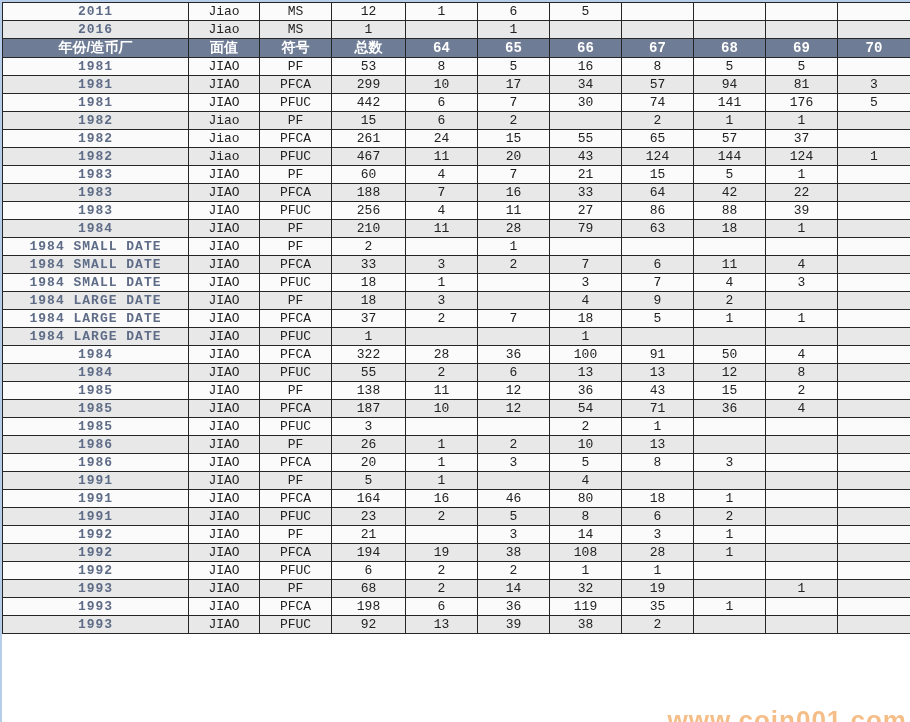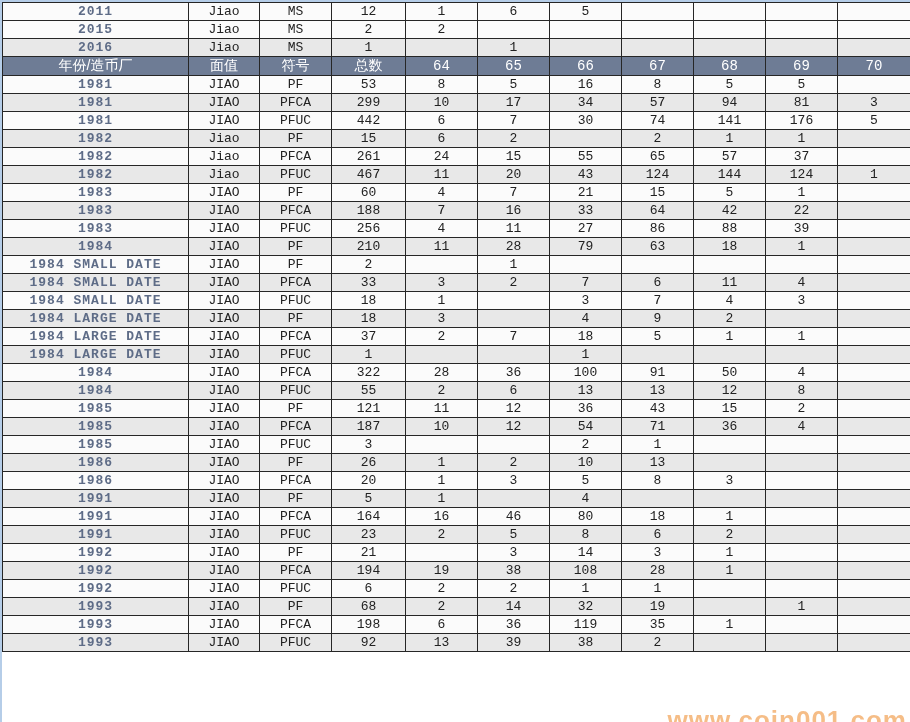--- a/index.html
+++ b/index.html
@@ -12,21 +12,21 @@
   col.c-symbol{width:72px;}
   col.c-total{width:74px;}
   col.c-grade{width:72px;}
   col.c-grade-last{width:73px;}
   td,th{border:1px solid #262626;height:17px;padding:0;text-align:center;
         overflow:hidden;white-space:nowrap;}
   td{font-size:13px;color:#222222;}
   tr.odd td{background:#fbfbfb;}
   tr.even td{background:#e8e8e8;}
   td.year{font-weight:bold;color:#5e6c87;font-size:13px;letter-spacing:1px;margin-left:28px;}
-  tr.header-row th{background:#6e7c95;color:#ffffff;font-weight:normal;font-size:14px;
+  tr.header-row th{background:#6e7c95;color:#ffffff;font-weight:bold;font-size:14px;
         font-family:"Liberation Sans","DejaVu Sans",sans-serif;}
   tr.header-row th.grade-h{font-family:"Liberation Mono","DejaVu Sans Mono",monospace;font-size:14px;}
   #watermark{position:absolute;top:703px;right:3px;z-index:5;
         font-family:"Liberation Sans","DejaVu Sans",sans-serif;
         font-weight:bold;font-size:26px;letter-spacing:1px;
         color:#f5b87d;opacity:0.92;pointer-events:none;}
 </style>
 </head>
 <body>
 
@@ -52,33 +52,20 @@
           <td>MS</td>
           <td>12</td>
           <td>1</td>
           <td>6</td>
           <td>5</td>
           <td></td>
           <td></td>
           <td></td>
           <td></td>
         </tr>
-        <tr class="odd">
-          <td class="year">2015</td>
-          <td>Jiao</td>
-          <td>MS</td>
-          <td>2</td>
-          <td>2</td>
-          <td></td>
-          <td></td>
-          <td></td>
-          <td></td>
-          <td></td>
-          <td></td>
-        </tr>
         <tr class="even">
           <td class="year">2016</td>
           <td>Jiao</td>
           <td>MS</td>
           <td>1</td>
           <td></td>
           <td>1</td>
           <td></td>
           <td></td>
           <td></td>
@@ -333,21 +320,21 @@
           <td>13</td>
           <td>13</td>
           <td>12</td>
           <td>8</td>
           <td></td>
         </tr>
         <tr class="odd">
           <td class="year">1985</td>
           <td>JIAO</td>
           <td>PF</td>
-          <td>121</td>
+          <td>138</td>
           <td>11</td>
           <td>12</td>
           <td>36</td>
           <td>43</td>
           <td>15</td>
           <td>2</td>
           <td></td>
         </tr>
         <tr class="even">
           <td class="year">1985</td>

